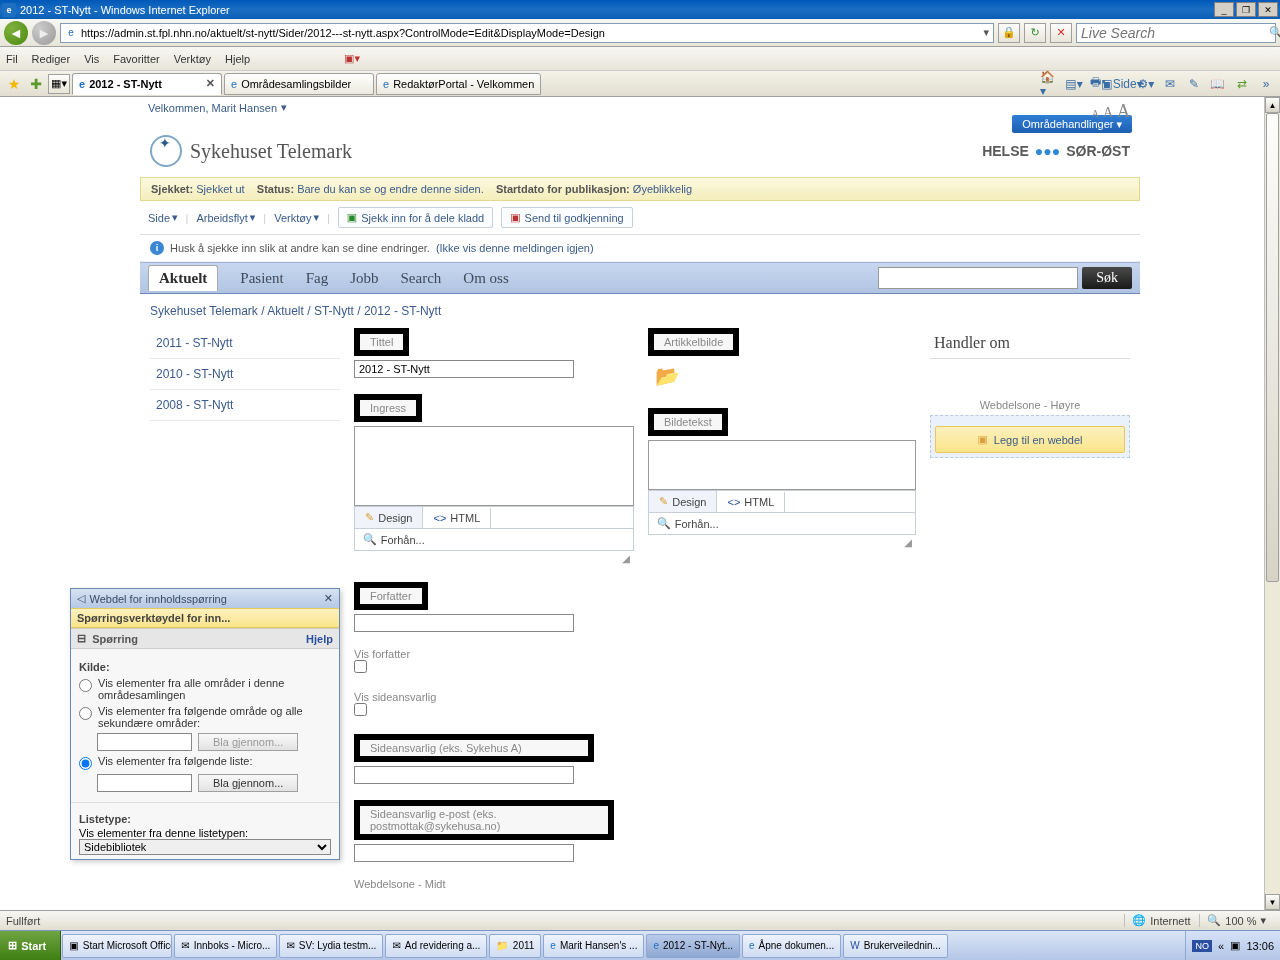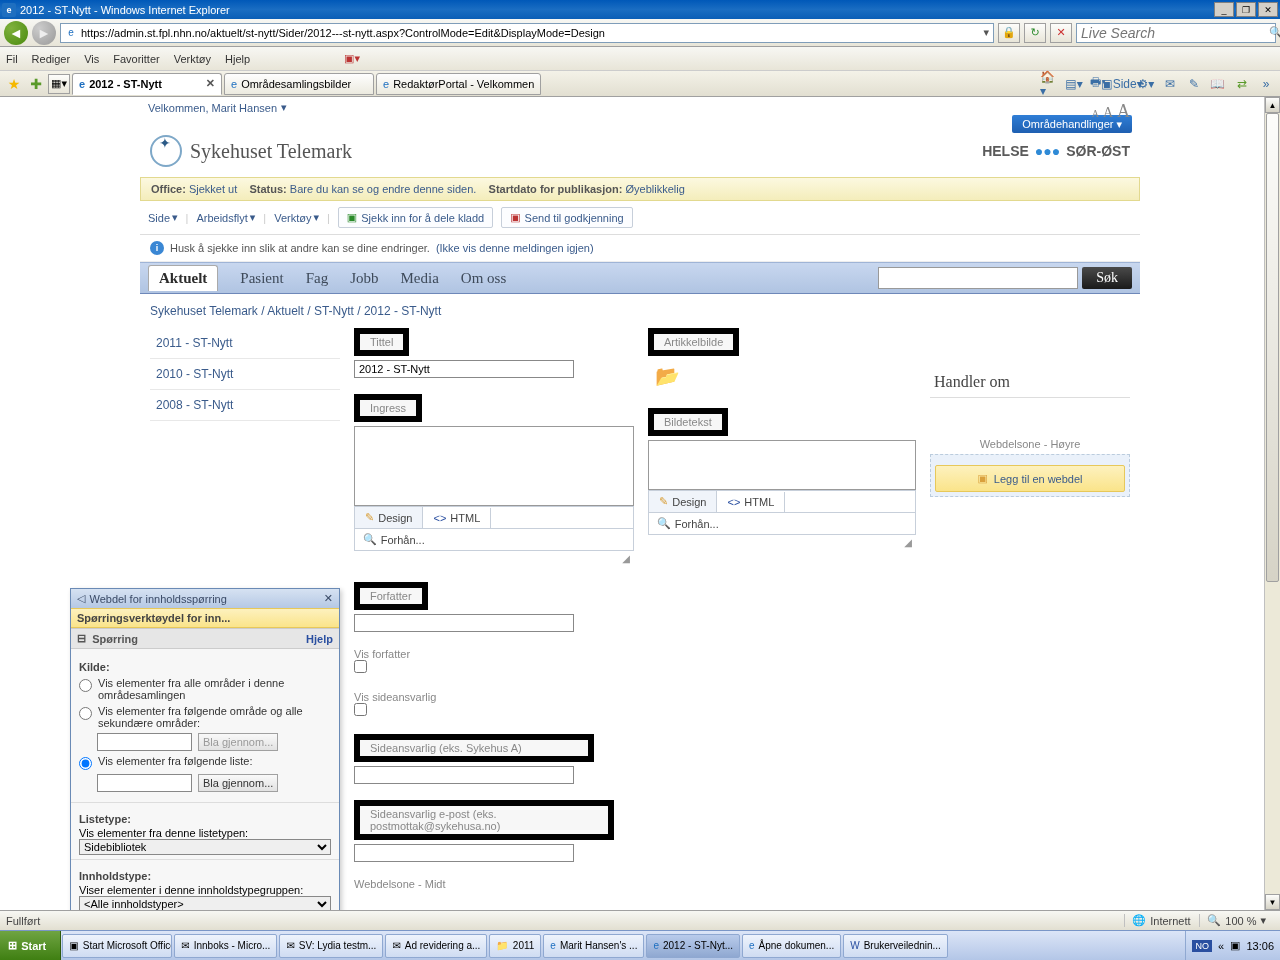--- a/index.html
+++ b/index.html
@@ -83,36 +83,36 @@
 .fld-block { margin-bottom:16px; position:relative; }
 .rte-box { border:1px solid #999; background:#fff; height:80px; width:100%; }
 .rte-toolbar { border:1px solid #c7cfda; display:flex; align-items:center; font-size:11px; }
 .rte-tab { padding:4px 10px; border-right:1px solid #c7cfda; display:flex; align-items:center; gap:4px; color:#444; cursor:pointer; }
 .rte-tab.active{ background:#f0f4fa; }
 .rte-preview { border:1px solid #c7cfda; border-top:none; padding:4px 8px; display:flex; align-items:center; gap:4px; color:#444; cursor:pointer; }
 .resize-handle{ text-align:right; color:#999; font-size:10px; padding:2px 4px; }
 
 .img-picker { width:40px; height:32px; display:inline-flex; align-items:center; justify-content:center; color:#d9a03c; font-size:20px; cursor:pointer; }
 
-.right-col { width:200px;margin-top:39px; }
+.right-col { width:200px; }
 .panel-title { font-family: Georgia,serif; font-size:16px; color:#444; padding:6px 4px; border-bottom:1px solid #ddd; }
 .wp-zone { margin-top:40px; text-align:center; color:#888; font-size:11px; }
 .wp-add { margin-top:6px; border:1px solid #e7c85a; background:linear-gradient(#fdf1be,#fae48a); padding:6px 10px; display:flex; align-items:center; justify-content:center; gap:6px; color:#3a5b8b; cursor:pointer; border-radius:2px; }
 .wp-add-outer { border:1px dashed #bcd; background:#eaf1fa; padding:4px; margin-top:4px; }
 
 
 .qtool { position:absolute; left:70px; top:491px; width:270px; background:#f7f7f7; border:1px solid #6a8ab5; font-size:11px; box-shadow:2px 2px 5px rgba(0,0,0,.2); }
 .qtool-title { background:linear-gradient(#d6e2f2,#b5c8e4); padding:3px 6px; display:flex; align-items:center; font-weight:normal; color:#3a4a66; }
 .qtool-sub { background:linear-gradient(#fdf1be,#fae48a); border-top:1px solid #e7c85a; border-bottom:1px solid #e7c85a; padding:3px 6px; font-weight:bold; color:#444; }
 .qtool-section-hd { background:#e6e6e6; border-top:1px solid #ccc; border-bottom:1px solid #ccc; padding:3px 6px; display:flex; align-items:center; font-weight:bold; color:#555; }
 .qtool-section-hd .help{ margin-left:auto; color:#2a4fa0; font-weight:bold; cursor:pointer; }
 .qtool-body { padding:6px 8px; }
 .qtool .row { display:flex; align-items:flex-start; gap:6px; margin:4px 0; color:#333; }
 .qtool .row input[type=radio]{ margin-top:2px; }
-.qtool .browse { border:1px solid #a0a0a0; background:linear-gradient(#f9f9f9,#e2e2e2); padding:2px 4px; cursor:pointer; color:#333; }
+.qtool .browse { border:1px solid #a0a0a0; background:linear-gradient(#f9f9f9,#e2e2e2); padding:2px 14px; cursor:pointer; color:#333; }
 .qtool .txt { width:95px; border:1px solid #888; height:18px; }
 .qtool .lbl-b { font-weight:bold; color:#444; margin:6px 0 2px; display:block; }
 .qtool select { width:100%; border:1px solid #888; font-size:11px; }
 
 
 .statusbar { height:20px; background:linear-gradient(#f7f7f3,#e2dfd1); border-top:1px solid #a0a0a0; display:flex; align-items:center; padding:0 6px; font-size:11px; color:#444; }
 .statusbar .spacer{flex:1;}
 .statusbar .cell{ border-left:1px solid #c0c0c0; padding:0 8px; display:flex; align-items:center; gap:4px; }
 
 
@@ -223,21 +223,21 @@
         <span>Sykehuset Telemark</span>
       </div>
       <div class="brand-right">
         <span>HELSE</span>
         <span style="color:#2f8ad6">●●●</span>
         <span>SØR-ØST</span>
       </div>
     </div>
 
     <div class="status-row">
-      <b>Office:</b> <a>Sjekket ut</a>
+      <b>Sjekket:</b> <a>Sjekket ut</a>
       &nbsp;&nbsp;
       <b>Status:</b> <a>Bare du kan se og endre denne siden.</a>
       &nbsp;&nbsp;
       <b>Startdato for publikasjon:</b> <a>Øyeblikkelig</a>
     </div>
 
     <div class="toolbar-row">
       <span class="tb"><span>Side</span> ▾</span>
         <span class="sep">|</span>
       <span class="tb"><span>Arbeidsflyt</span> ▾</span>
@@ -258,21 +258,21 @@
       <span class="i">i</span>
       <span>Husk å sjekke inn slik at andre kan se dine endringer.</span>
       <a>(Ikke vis denne meldingen igjen)</a>
     </div>
 
     <div class="main-nav">
       <span class="nav-item active">Aktuelt</span>
       <span class="nav-item">Pasient</span>
       <span class="nav-item">Fag</span>
       <span class="nav-item">Jobb</span>
-      <span class="nav-item">Media</span>
+      <span class="nav-item">Search</span>
       <span class="nav-item">Om oss</span>
       <span class="search-wrap">
         <input class="search-field" style="">
         <button class="search-btn">Søk</button>
       </span>
     </div>
 
     <div class="crumbs">
       <a>Sykehuset Telemark</a> /
       <a>Aktuelt</a> /
@@ -408,28 +408,20 @@
       <div class="row" style="margin-left:18px">
         <input class="txt" style="">
         <span class="browse">Bla gjennom...</span>
       </div>
     </div>
     <div style="padding:4px 8px;border-top:1px solid #ddd">
       <span class="lbl-b">Listetype:</span>
       <span>Vis elementer fra denne listetypen:</span>
       <select><option>Sidebibliotek</option></select>
     </div>
-    <div style="padding:4px 8px;border-top:1px solid #ddd">
-      <span class="lbl-b">Innholdstype:</span>
-      <span>Viser elementer i denne innholdstypegruppen:</span>
-      <select><option>&lt;Alle innholdstyper&gt;</option></select>
-      
-      
-      
-    </div>
   </div>
 </div>
 
 <div class="statusbar">
   <span>Fullført</span>
   <span class="spacer"></span>
   <span class="cell">
       <span style="color:#3a87d4">🌐</span>
       <span>Internett</span>
     </span>

